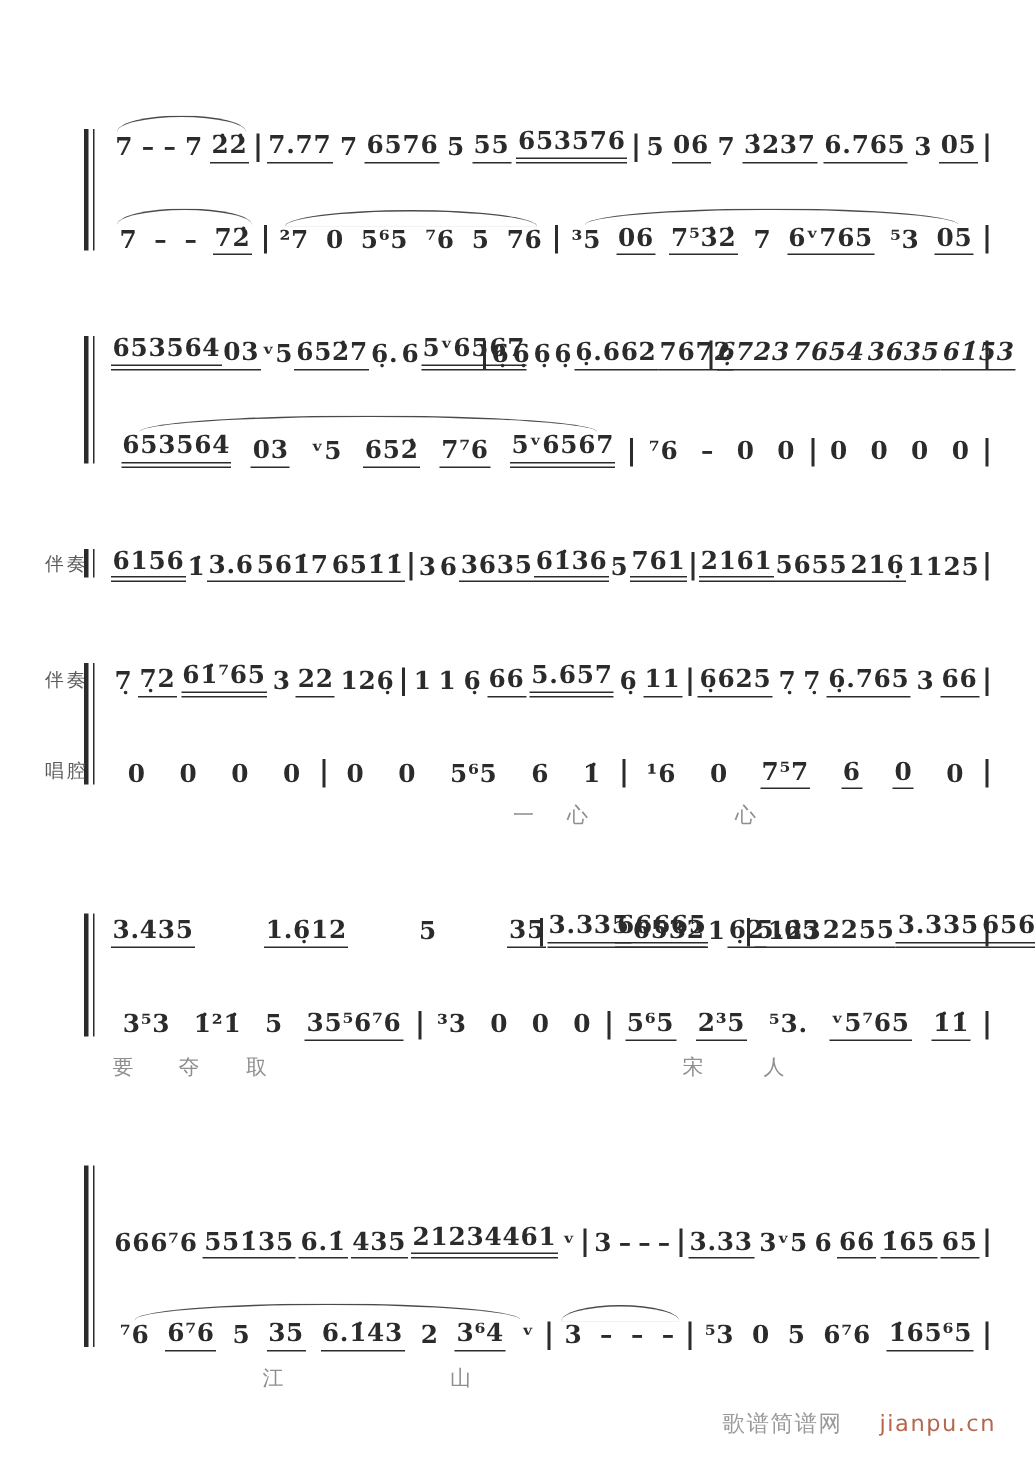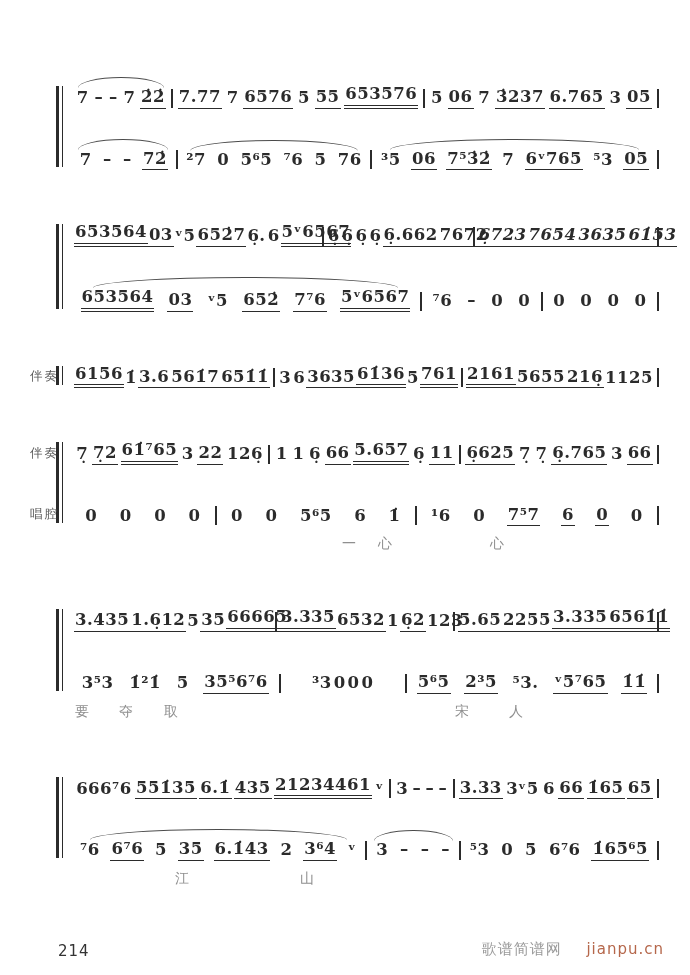--- a/index.html
+++ b/index.html
@@ -178,21 +178,21 @@
           </div>
           <div class="barline"></div>
         </div>
       </div>
     </div>
     <div class="system">
       <div class="staves">
         <div class="bracket"></div>
         <div class="staff-row">
           <div class="part-label">伴奏</div>
-          <div class="measure" style="flex-grow: 5;">
+          <div class="measure" style="flex-grow: 5; justify-content: space-between;">
             <span class="note u2">6156</span>
             <span class="note u0">1̇</span>
             <span class="note u1">3.6</span>
             <span class="note u1">561̇7</span>
             <span class="note u1">651̇1̇</span>
           </div>
           <div class="barline"></div>
           <div class="measure" style="flex-grow: 6;">
             <span class="note u0">3</span>
             <span class="note u0">6</span>
@@ -277,21 +277,21 @@
       <div class="lyrics">
         <span class="lyric" style="left: 312px;">一</span>
         <span class="lyric" style="left: 348px;">心</span>
         <span class="lyric" style="left: 460px;">心</span>
       </div>
     </div>
     <div class="system">
       <div class="staves">
         <div class="bracket"></div>
         <div class="staff-row">
-          <div class="measure" style="flex-grow: 5;">
+          <div class="measure" style="flex-grow: 5; gap: 46px;">
             <span class="note u1">3.435</span>
             <span class="note u1">1.6̣12</span>
             <span class="note u0">5</span>
             <span class="note u1">35</span>
             <span class="note u2">66665</span>
           </div>
           <div class="barline"></div>
           <div class="measure" style="flex-grow: 5;">
             <span class="note u2">3.335</span>
             <span class="note u1">6532</span>
@@ -309,21 +309,21 @@
           <div class="barline"></div>
         </div>
         <div class="staff-row">
           <div class="measure" style="flex-grow: 4;">
             <span class="note u0">3⁵3</span>
             <span class="note u0">1̇²1̇</span>
             <span class="note u0">5</span>
             <span class="note u1">35⁵6⁷6</span>
           </div>
           <div class="barline"></div>
-          <div class="measure" style="flex-grow: 4; justify-content: center;">
+          <div class="measure" style="flex-grow: 4;">
             <span class="note u0">³3</span>
             <span class="note u0">0</span>
             <span class="note u0">0</span>
             <span class="note u0">0</span>
           </div>
           <div class="barline"></div>
           <div class="measure" style="flex-grow: 5;">
             <span class="note u1">5⁶5</span>
             <span class="note u1">2³5</span>
             <span class="note u0">⁵3.</span>
@@ -338,21 +338,21 @@
         <span class="lyric" style="left: 89px;">夺</span>
         <span class="lyric" style="left: 134px;">取</span>
         <span class="lyric" style="left: 425px;">宋</span>
         <span class="lyric" style="left: 479px;">人</span>
       </div>
     </div>
     <div class="system">
       <div class="staves">
         <div class="bracket"></div>
         <div class="staff-row">
-          <div class="measure" style="flex-grow: 6;">
+          <div class="measure" style="flex-grow: 6; margin-top: 40px;">
             <span class="note u0">666⁷6</span>
             <span class="note u1">551̇35</span>
             <span class="note u1">6.1̇</span>
             <span class="note u1">435</span>
             <span class="note u2">21234461</span>
             <span class="note u0">ᵛ</span>
           </div>
           <div class="barline"></div>
           <div class="measure" style="flex-grow: 4;">
             <span class="note u0">3</span>

